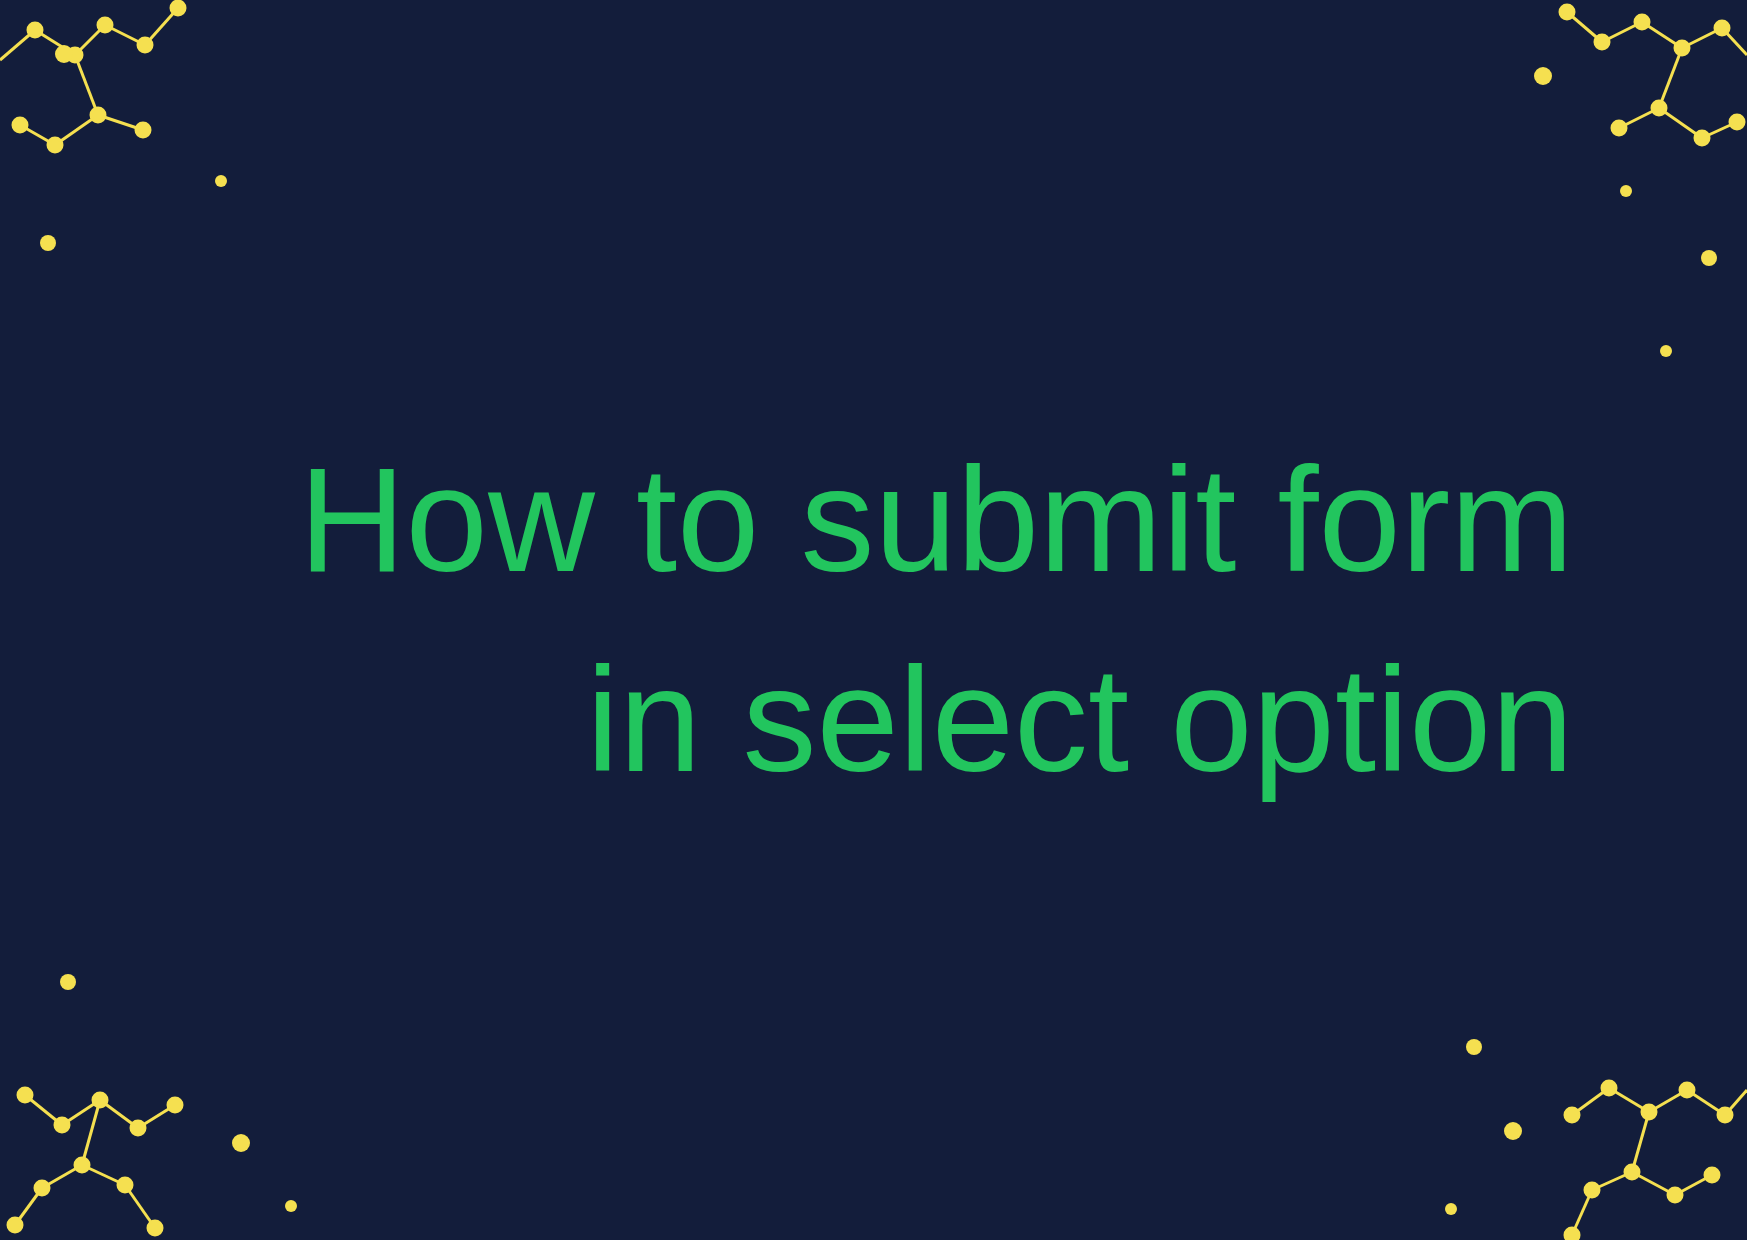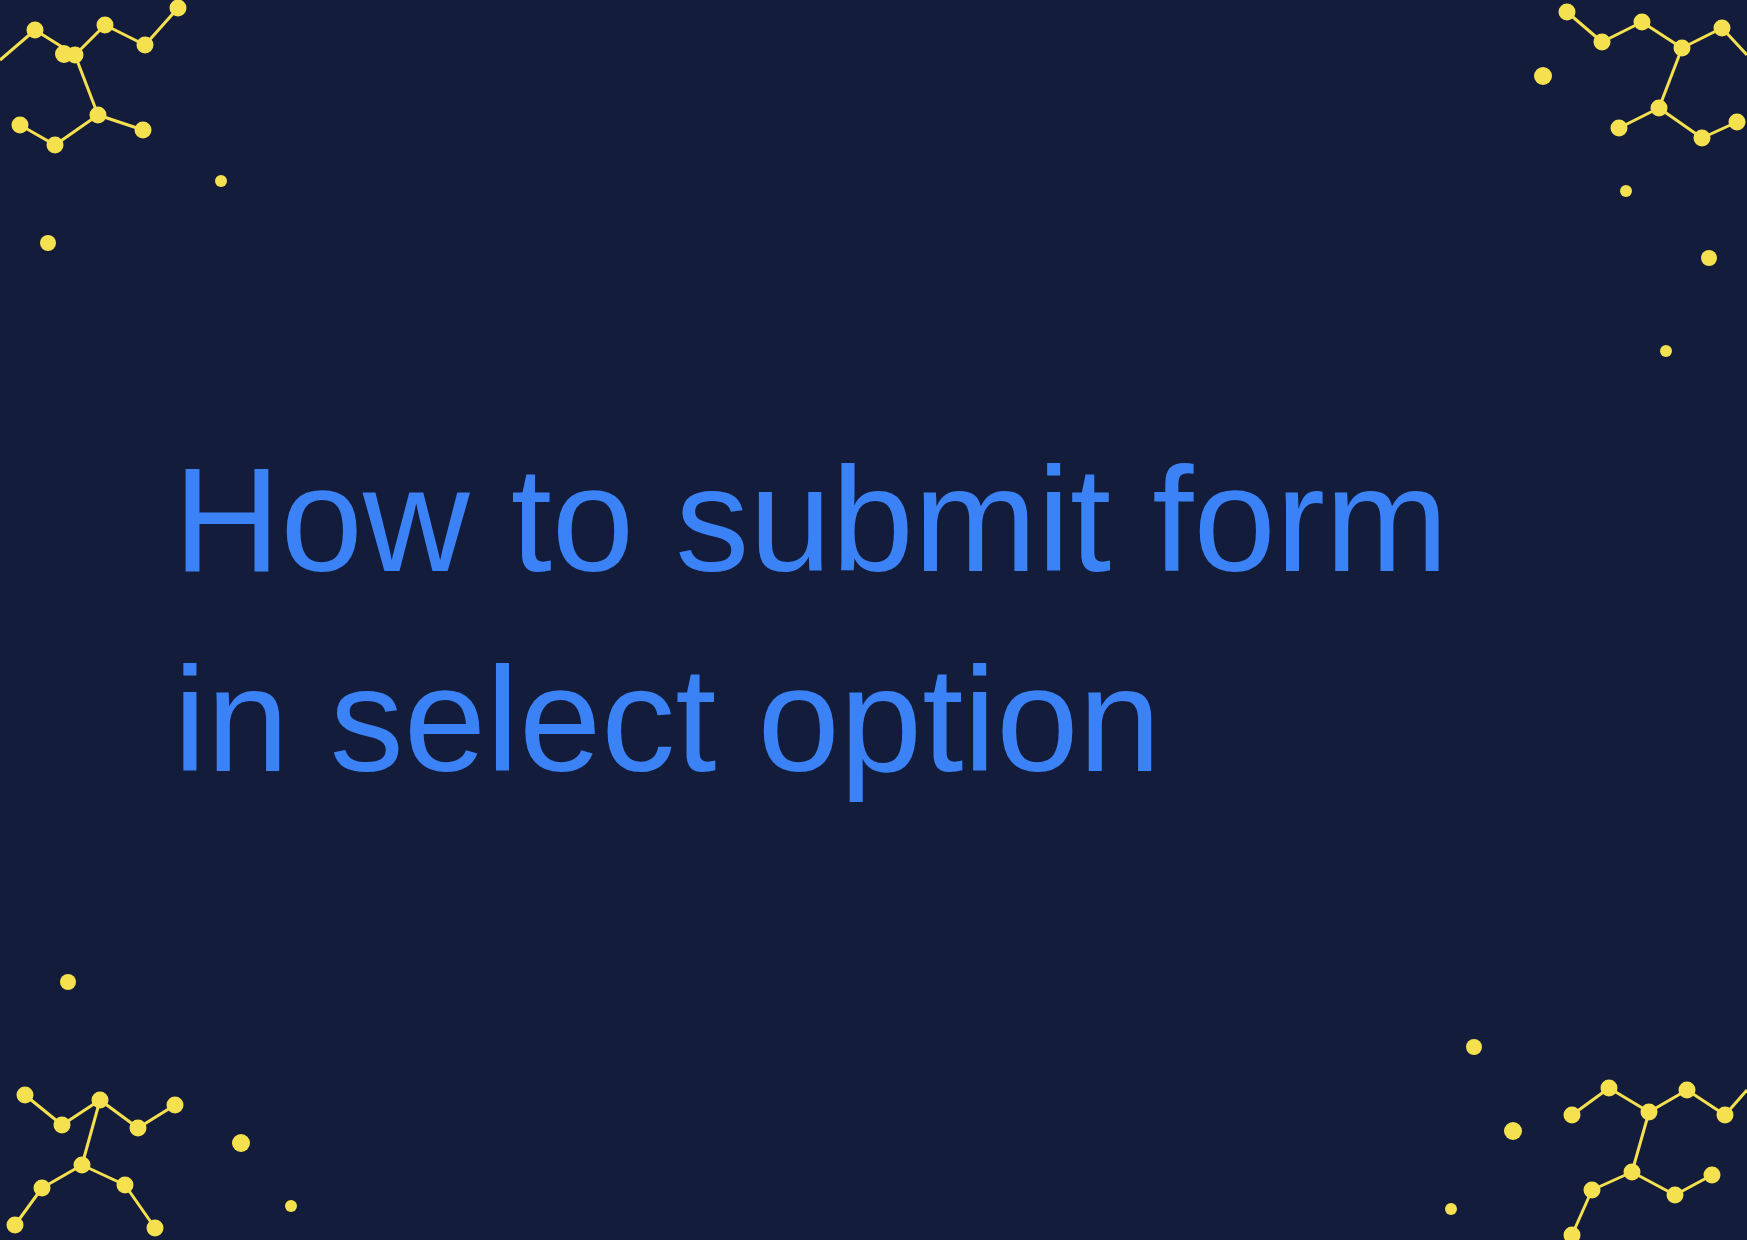--- a/index.html
+++ b/index.html
@@ -15,24 +15,24 @@
       position: relative;
       overflow: hidden;
       font-family: -apple-system, BlinkMacSystemFont, 'Segoe UI', Helvetica, Arial, sans-serif;
     }
     
     .title {
       position: absolute;
       top: 50%;
       left: 50%;
       transform: translate(-50%, -50%);
-      color: #3b82f6;
+      color: #22c55e;
       font-size: 148px;
       font-weight: 400;
-      text-align: left;
+      text-align: right;
       line-height: 1.35;
       width: 1400px;
     }
     
     .constellation {
       position: absolute;
       pointer-events: none;
     }
     
     .constellation svg {

